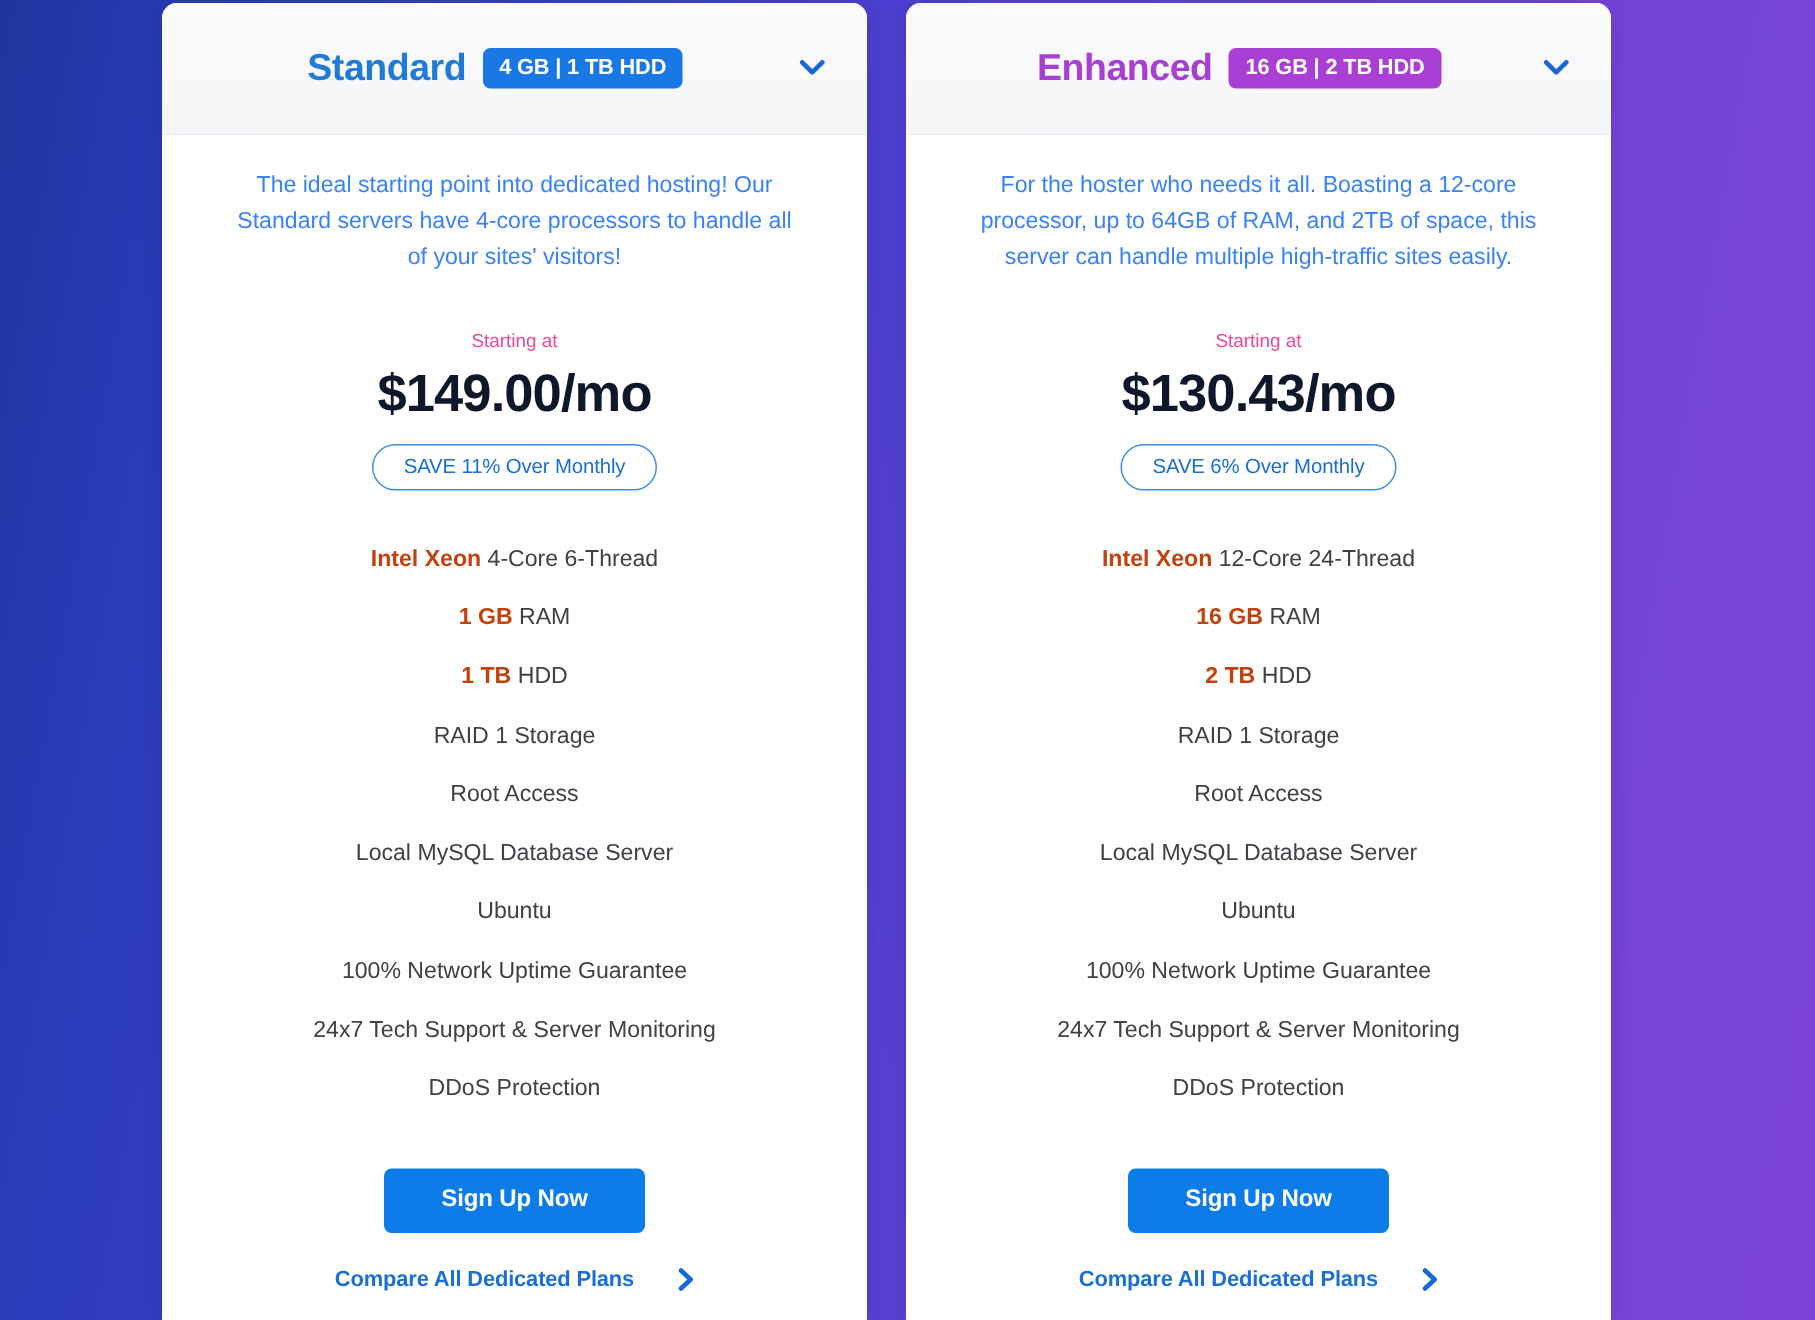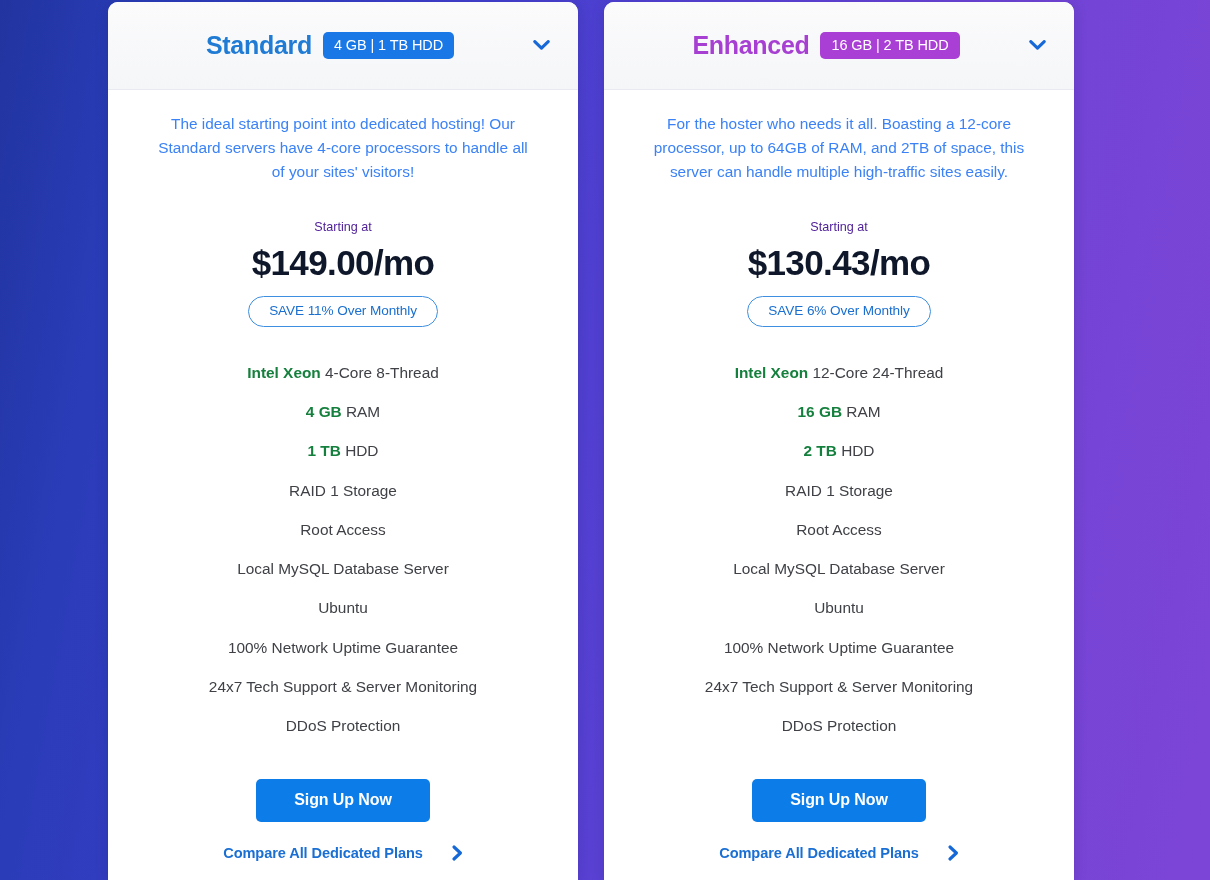--- a/index.html
+++ b/index.html
@@ -69,21 +69,21 @@
     font-weight: bold;
     letter-spacing: -0.3px;
     line-height: 1;
   }
   .plan-title.standard { color: #1f7bd4; }
   .plan-title.enhanced { color: #a63fd2; }
 
   .spec-badge {
     display: inline-block;
     font-size: 14.5px;
-    font-weight: normal;
+    font-weight: bold;
     color: #ffffff;
     padding: 6px 11px 7px;
     border-radius: 5px;
     line-height: 1;
     white-space: nowrap;
     letter-spacing: -0.1px;
   }
   .spec-badge.blue   { background: #1a77e6; }
   .spec-badge.purple { background: #a93fd4; }
 
@@ -119,21 +119,21 @@
   }
 
   .price-block {
     margin-top: 36px;
     text-align: center;
     width: 100%;
   }
 
   .starting-at {
     font-size: 12.6px;
-    color: #4c1d95;
+    color: #ec4899;
     line-height: 1.2;
   }
 
   .price {
     margin-top: 8px;
     font-size: 35px;
     font-weight: bold;
     color: #0f172a;
     letter-spacing: -0.6px;
     line-height: 1.15;
@@ -163,21 +163,21 @@
   }
 
   .feature {
     font-size: 15.4px;
     color: #3f4146;
     line-height: 1.25;
     padding: 9px 0 11px;
   }
   .feature .lead {
     font-weight: bold;
-    color: #15803d;
+    color: #c2410c;
   }
 
   
   .cta-block {
     margin-top: 33px;
     width: 100%;
     text-align: center;
     padding-bottom: 20px;
   }
 
@@ -232,22 +232,22 @@
     <div class="card-body">
       <p class="plan-desc">The ideal starting point into dedicated hosting! Our Standard servers have 4-core processors to handle all of your sites' visitors!</p>
 
       <div class="price-block">
         <div class="starting-at">Starting at</div>
         <div class="price">$149.00/mo</div>
         <div class="save-pill">SAVE 11% Over Monthly</div>
       </div>
 
       <ul class="features">
-        <li class="feature"><span class="lead">Intel Xeon</span><span> 4-Core 8-Thread</span></li>
-        <li class="feature"><span class="lead">4 GB</span><span> RAM</span></li>
+        <li class="feature"><span class="lead">Intel Xeon</span><span> 4-Core 6-Thread</span></li>
+        <li class="feature"><span class="lead">1 GB</span><span> RAM</span></li>
         <li class="feature"><span class="lead">1 TB</span><span> HDD</span></li>
         <li class="feature"><span class="lead"></span><span>RAID 1 Storage</span></li>
         <li class="feature"><span class="lead"></span><span>Root Access</span></li>
         <li class="feature"><span class="lead"></span><span>Local MySQL Database Server</span></li>
         <li class="feature"><span class="lead"></span><span>Ubuntu</span></li>
         <li class="feature"><span class="lead"></span><span>100% Network Uptime Guarantee</span></li>
         <li class="feature"><span class="lead"></span><span>24x7 Tech Support &amp; Server Monitoring</span></li>
         <li class="feature"><span class="lead"></span><span>DDoS Protection</span></li>
       </ul>
 

